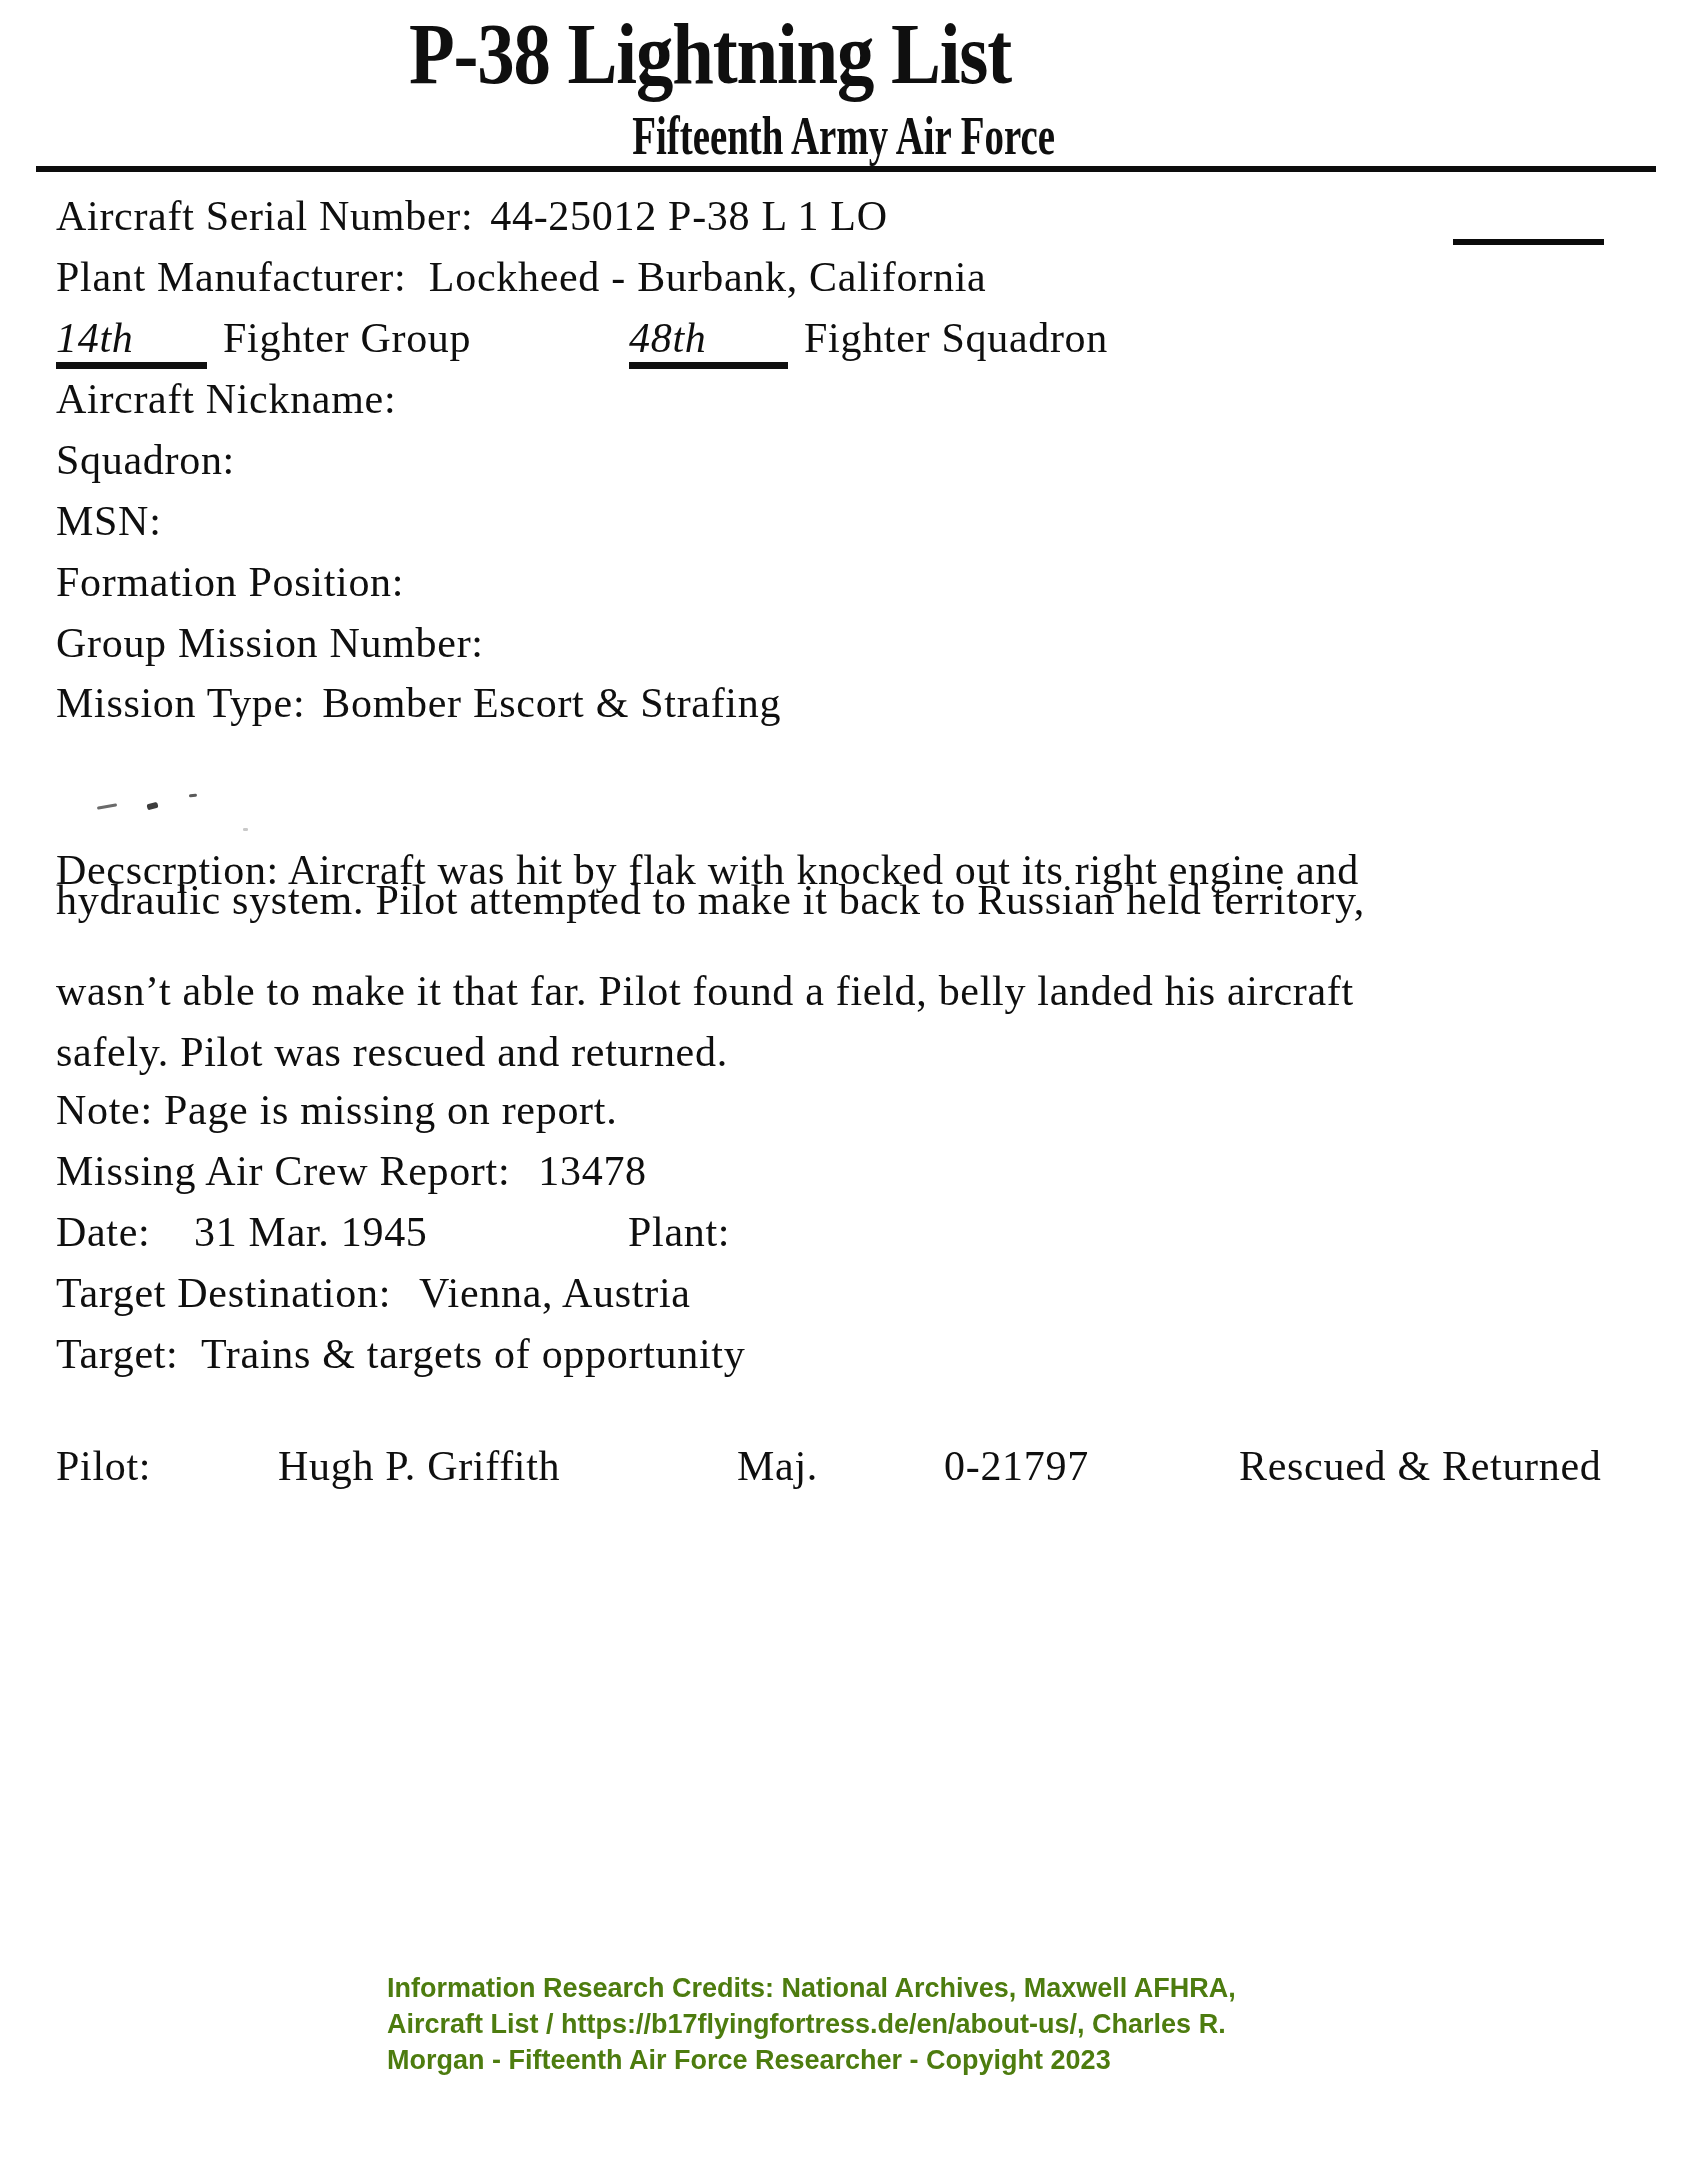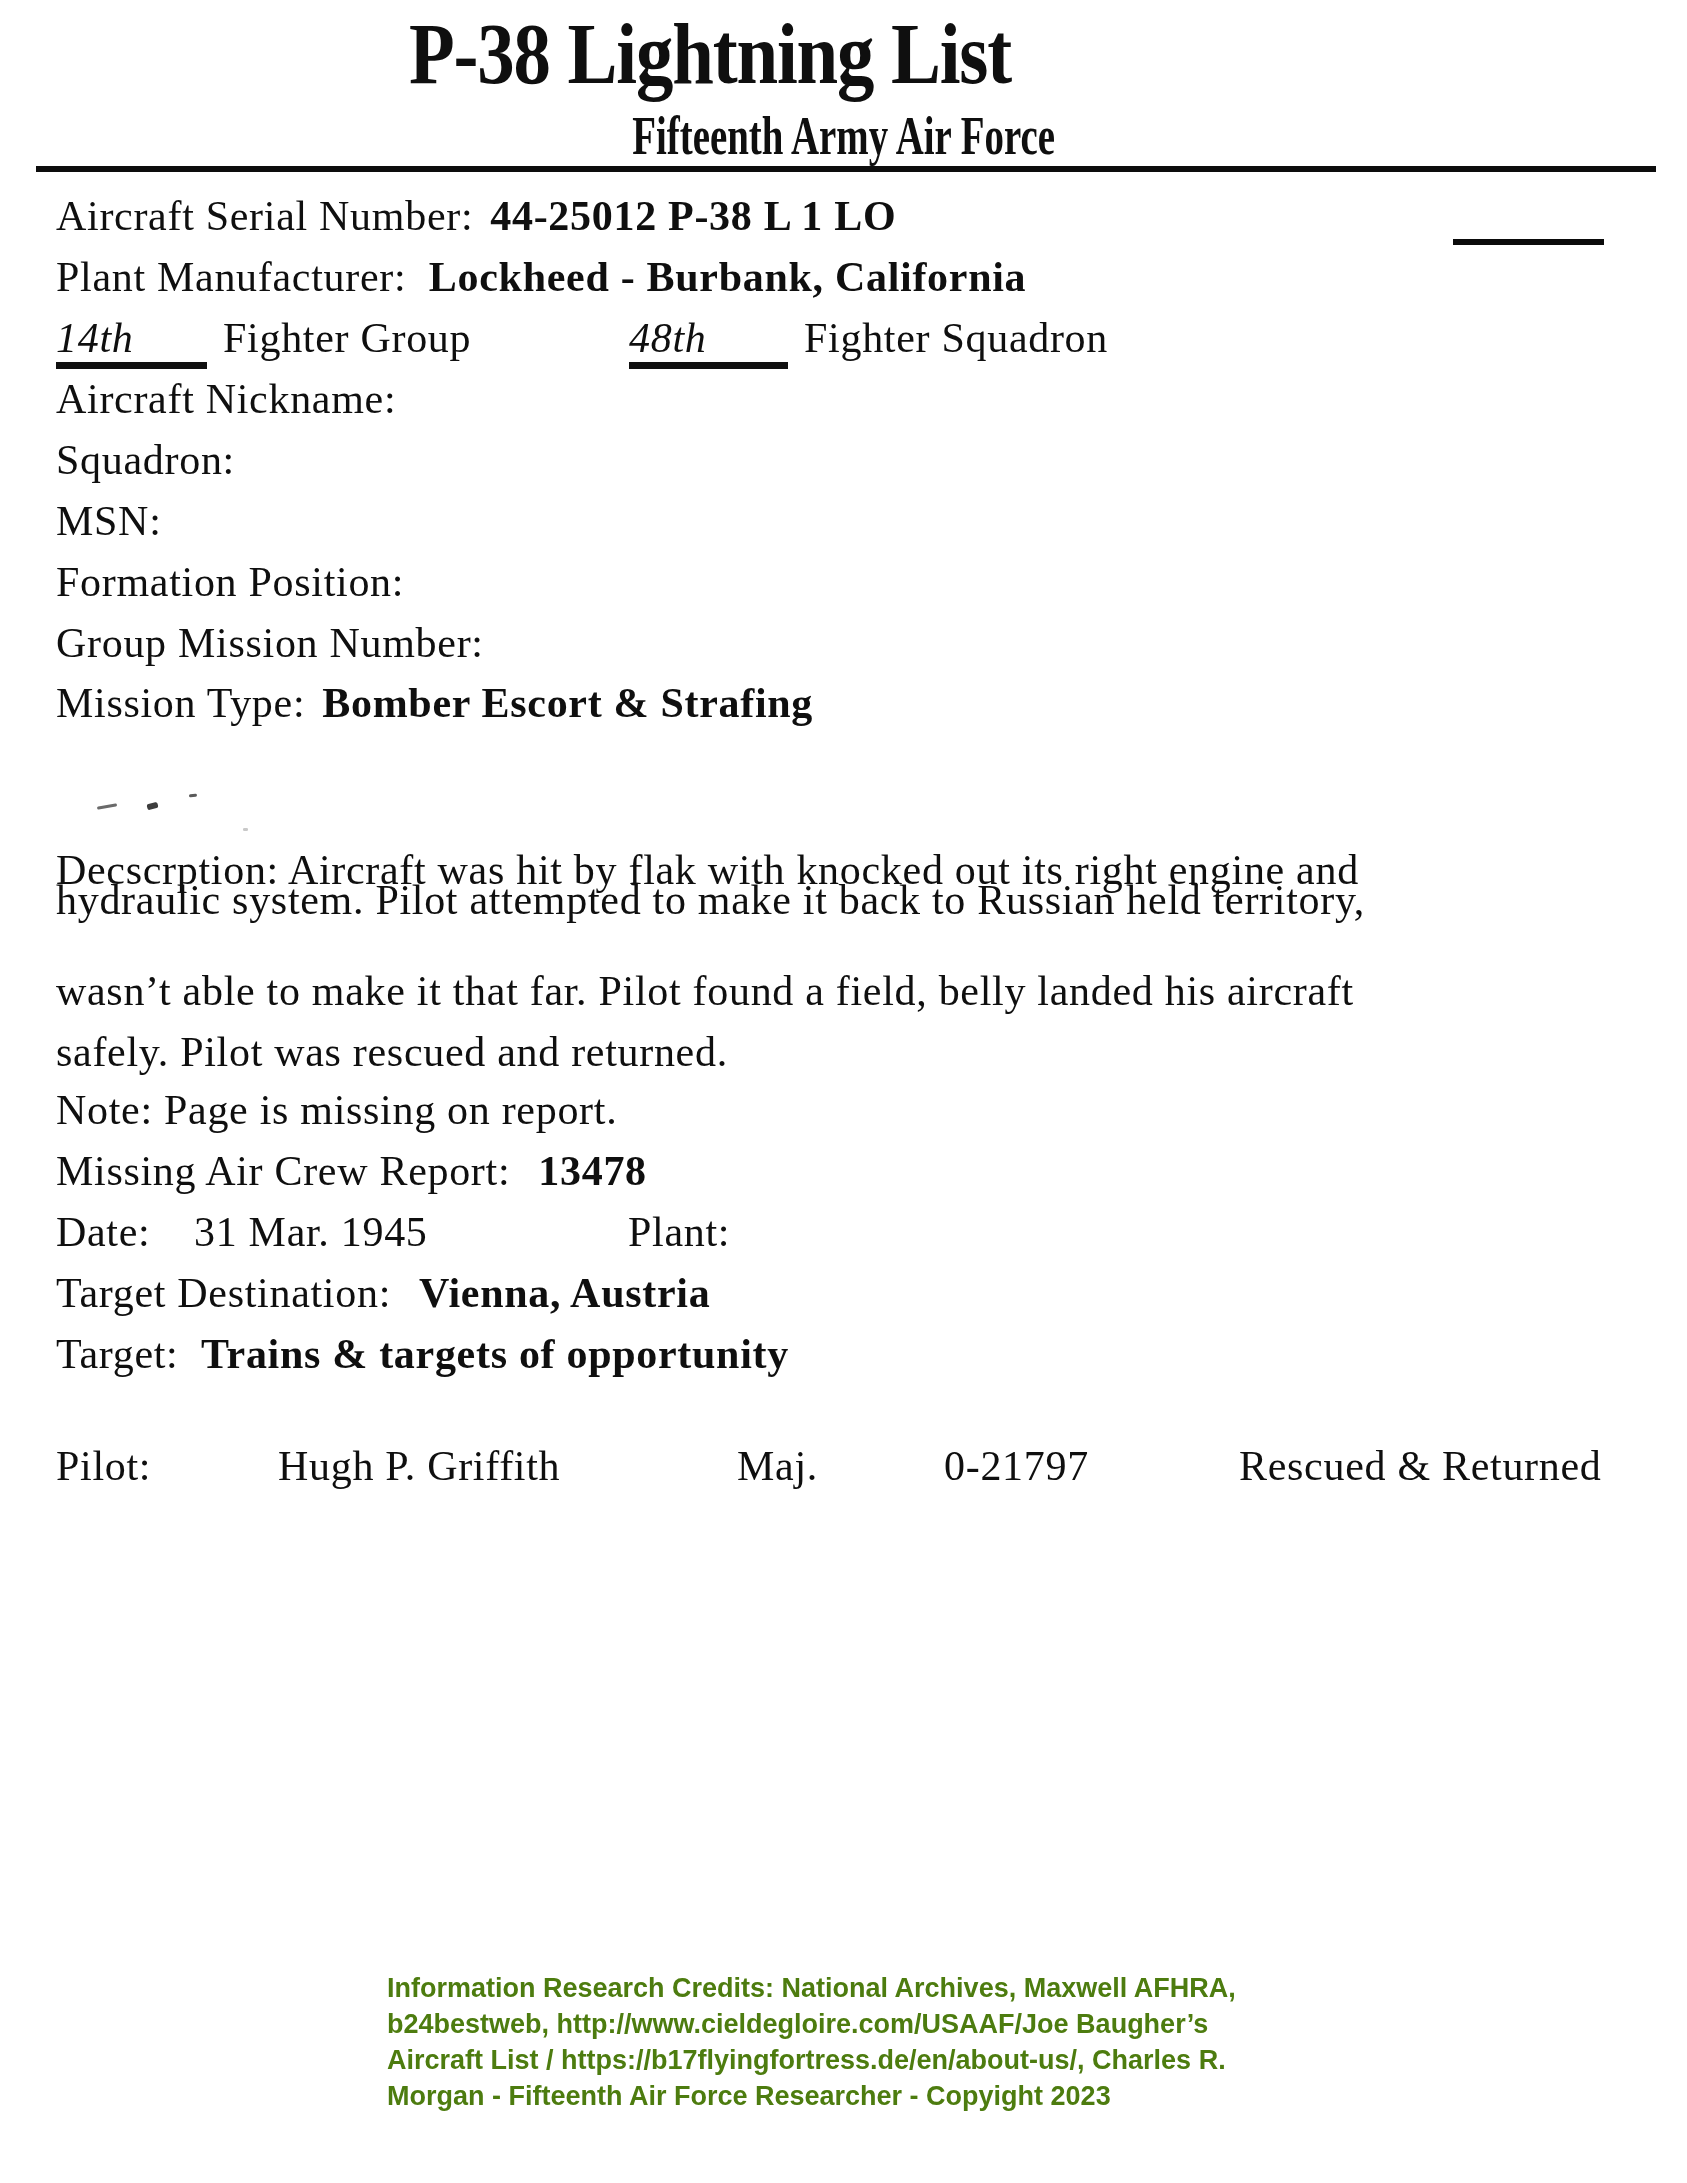--- a/index.html
+++ b/index.html
@@ -20,21 +20,21 @@
     display:inline-block; font-size:54px; font-weight:700; letter-spacing:0px;
     transform:scaleX(0.72); transform-origin:center top; white-space:nowrap;
   }
   .rule { position:absolute; top:166px; left:36px; width:1620px; height:6px; background:#0d0d0d; }
 
   
   .line {
     position:absolute; left:56px; width:1628px;
     font-size:42px; letter-spacing:0.7px; line-height:1.15; white-space:nowrap;
   }
-  .line .val { margin-left:17px;font-weight:bold; }
+  .line .val { margin-left:17px; }
   .line .val.g34 { margin-left:22.5px; }
   .line .val.g42 { margin-left:28px; }
   .posline { position:absolute; left:56px; width:1628px; height:53px;
     font-size:42px; letter-spacing:0.7px; line-height:1.15; white-space:nowrap; }
   .posline > span { position:absolute; top:0; }
   .blank-num {
     display:inline-block; height:48px; border-bottom:7.3px solid #101010; box-sizing:content-box;font-style:italic;
   }
   .short-blank { position:absolute; top:239px; left:1453px; width:151px; height:6px; background:#0b0b0b; }
 
@@ -131,19 +131,18 @@
   <div class="posline" style="top:1442px">
     <span style="left:0">Pilot:</span>
     <span style="left:222px">Hugh P. Griffith</span>
     <span style="left:681px">Maj.</span>
     <span style="left:888px">0-21797</span>
     <span style="left:1183px">Rescued &amp; Returned</span>
   </div>
 
   <div class="credits">
     <div>Information Research Credits: National Archives, Maxwell AFHRA,</div>
-    <div>b24bestweb, http://www.cieldegloire.com/USAAF/Joe Baugher’s</div>
     <div>Aircraft List / https://b17flyingfortress.de/en/about-us/, Charles R.</div>
     <div>Morgan - Fifteenth Air Force Researcher - Copyight 2023</div>
   </div>
 
 </div>
 
 
 </body></html>

